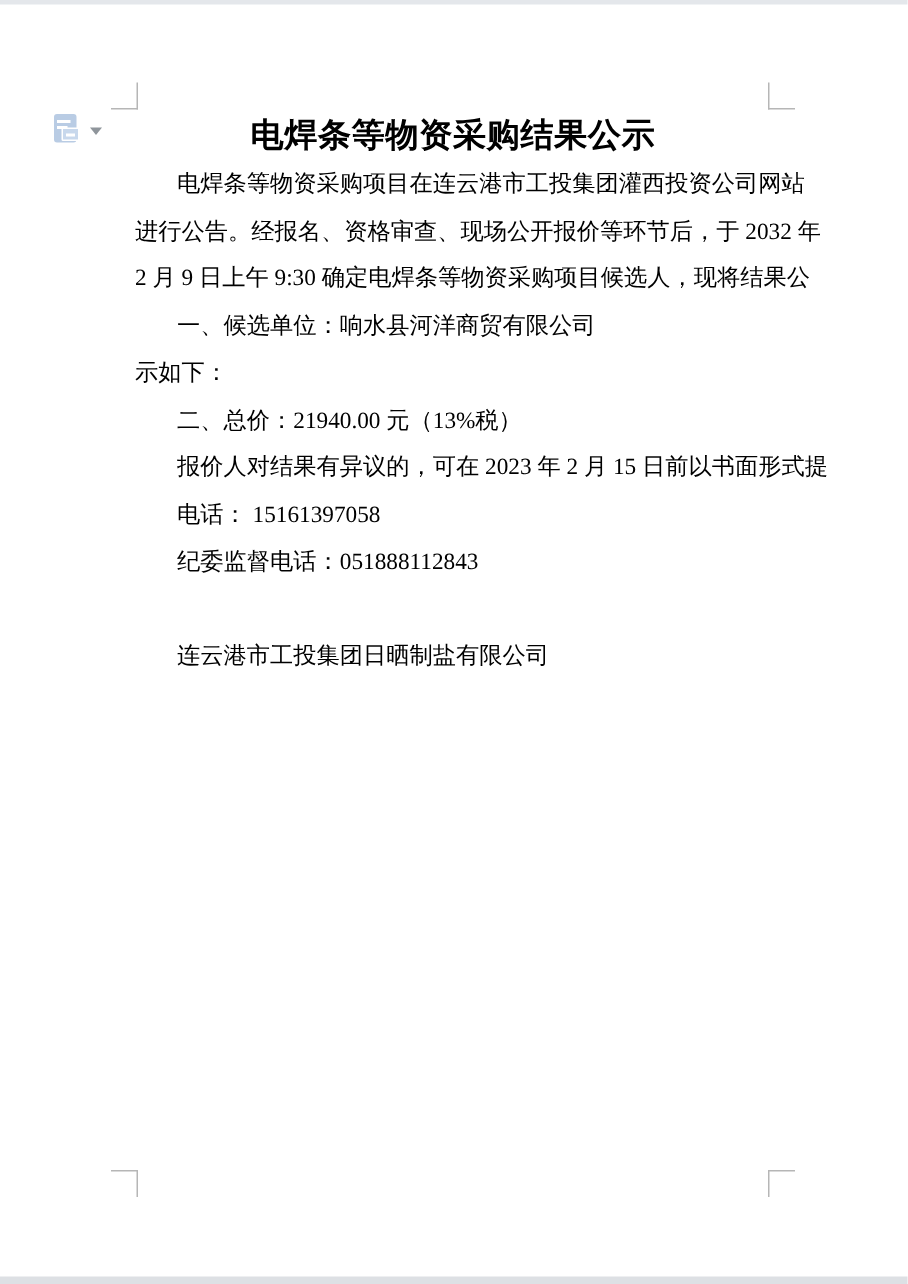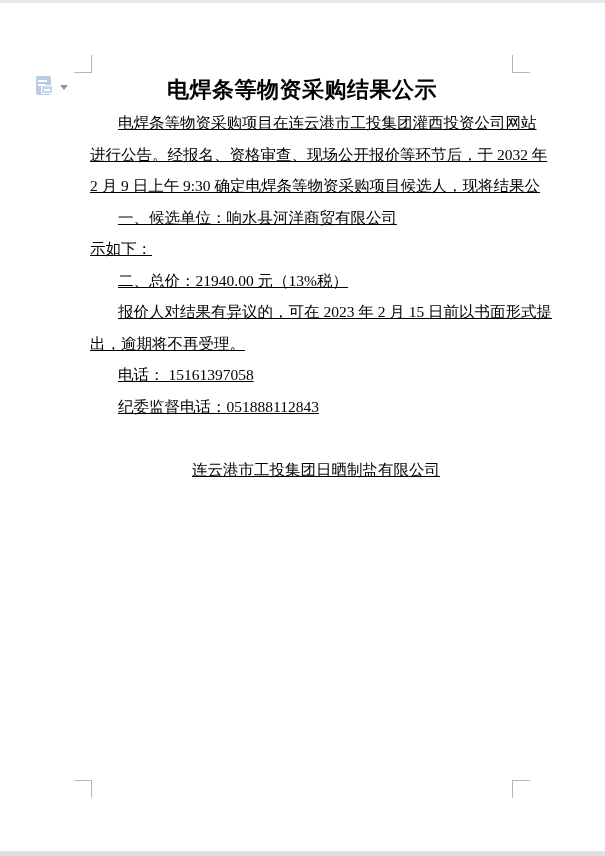--- a/index.html
+++ b/index.html
@@ -52,24 +52,23 @@
     height: 35px; line-height: 35px;
     text-align: center;
     font-size: 22px; font-weight: bold; letter-spacing: 0.5px;
     white-space: nowrap;
     font-family: Liberation Serif, serif;
   }
   .doc-line {
     height: 31.5px; line-height: 31.5px;
     font-size: 15.5px;
     white-space: nowrap;
-    text-decoration: underline;
   }
   .doc-line.indent { padding-left: 28px; }
-  .doc-line.center { text-align: center; padding-left: 28px; }
+  .doc-line.center { padding-left: 28px; }
 </style>
 </head>
 <body>
 
 <div class="edge-strip top"></div>
 <div class="edge-strip bottom"></div>
 
 <div class="mark tl"></div>
 <div class="mark tr"></div>
 <div class="mark bl"></div>
@@ -88,18 +87,17 @@
 
 <div class="doc-content">
   <div class="doc-title">电焊条等物资采购结果公示</div>
   <div class="doc-line indent">电焊条等物资采购项目在连云港市工投集团灌西投资公司网站</div>
   <div class="doc-line">进行公告。经报名、资格审查、现场公开报价等环节后，于 2032 年</div>
   <div class="doc-line">2 月 9 日上午 9:30 确定电焊条等物资采购项目候选人，现将结果公</div>
   <div class="doc-line indent">一、候选单位：响水县河洋商贸有限公司</div>
   <div class="doc-line">示如下：</div>
   <div class="doc-line indent">二、总价：21940.00 元（13%税）</div>
   <div class="doc-line indent">报价人对结果有异议的，可在 2023 年 2 月 15 日前以书面形式提</div>
-  <div class="doc-line">出，逾期将不再受理。</div>
   <div class="doc-line indent">电话：  15161397058</div>
   <div class="doc-line indent">纪委监督电话：051888112843</div>
   <div class="doc-line"></div>
   <div class="doc-line center">连云港市工投集团日晒制盐有限公司</div>
 </div>
 
 </body></html>

